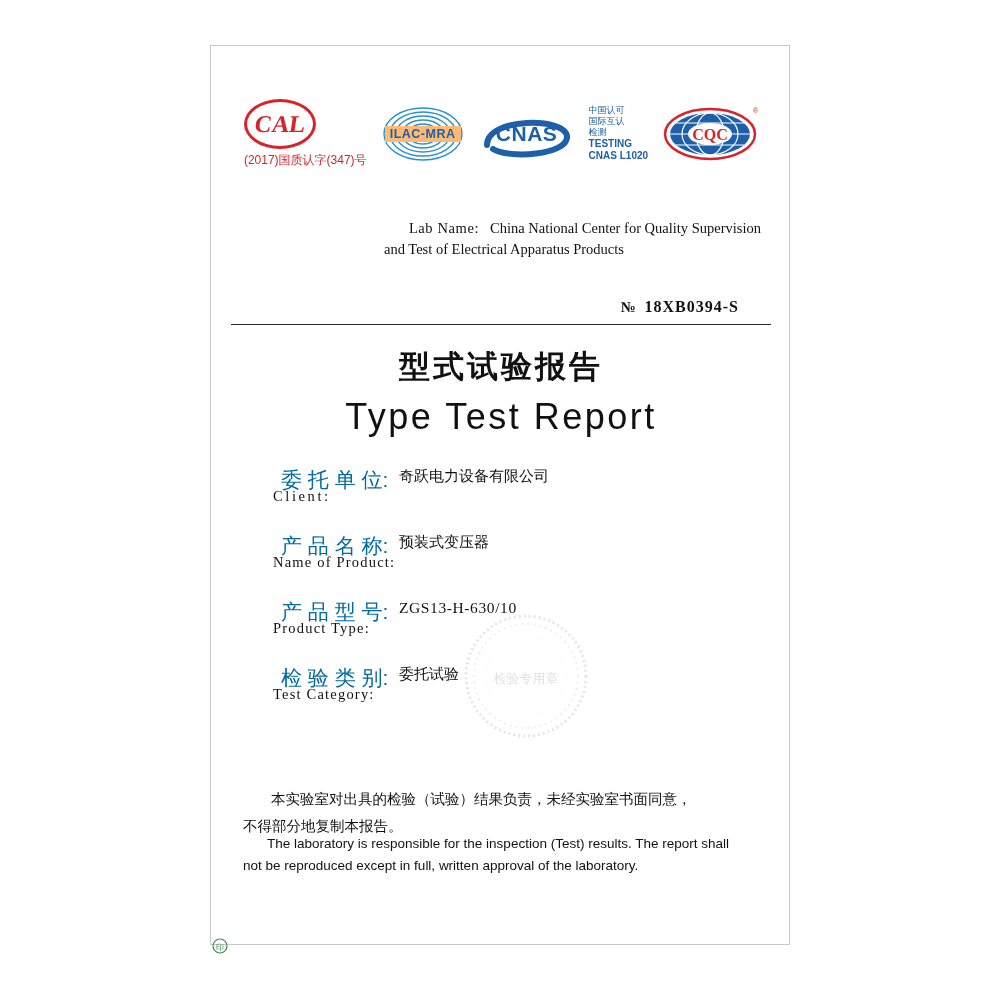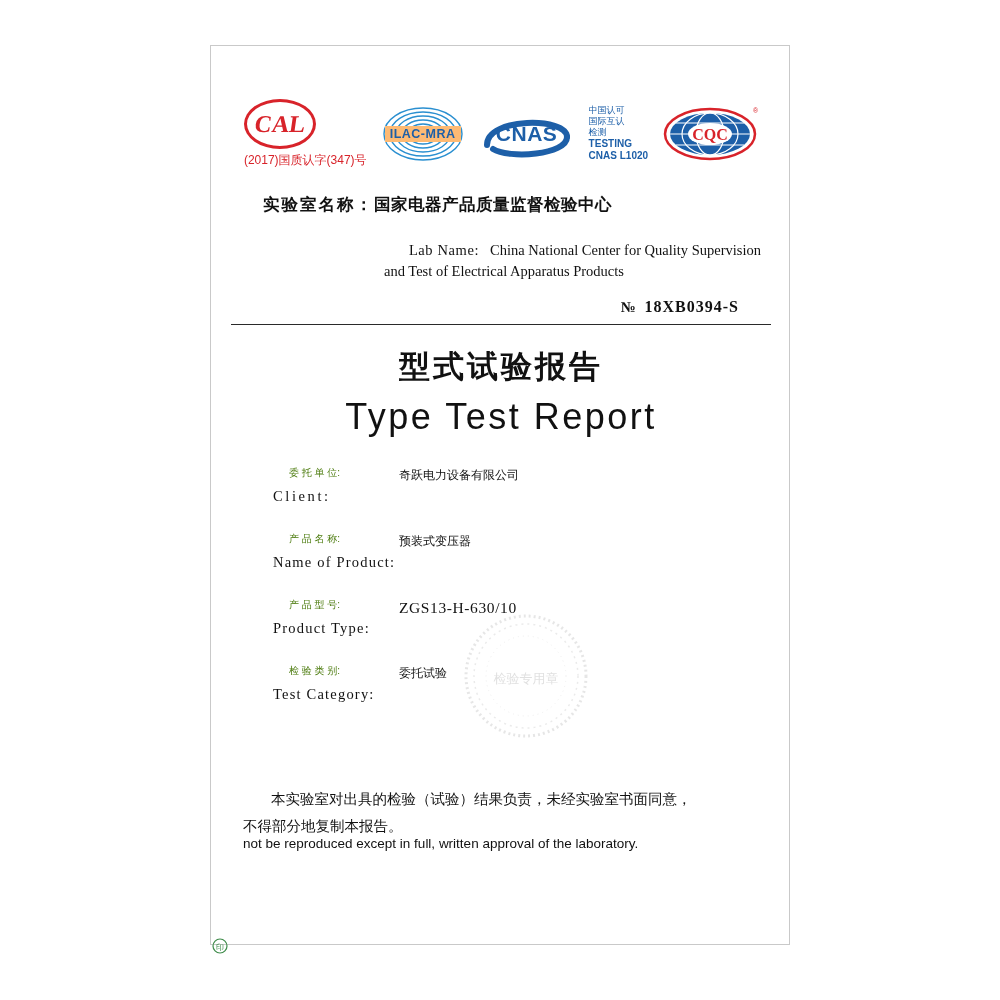--- a/index.html
+++ b/index.html
@@ -259,41 +259,41 @@
     top: 420px;
     width: 470px;
   }
   .field {
     position: relative;
     margin-bottom: 18px;
     height: 48px;
   }
   .f-cn {
     position: absolute;
-    left: 16px; top: 0;
-    font-family: "Liberation Sans", sans-serif;
-    font-size: 10px;
-    color: #4d7c0f;
+    left: 8px; top: 0;
+    font-family: "Liberation Sans", sans-serif;
+    font-size: 21px;
+    color: #0369a1;
     white-space: nowrap;
   }
   .f-en {
     position: absolute;
     left: 0; top: 22px;
     font-family: "Liberation Serif", serif;
     font-size: 14.5px;
     letter-spacing: 1.2px;
     color: #111;
     white-space: nowrap;
   }
   .f-val {
     position: absolute;
     left: 126px;
     top: 1px;
     font-family: Liberation Sans, sans-serif;
-    font-size: 12px;
+    font-size: 15px;
     color: #111;
     white-space: nowrap;
   }
   .f-val.mono {
     font-family: "Liberation Serif", serif;
     font-size: 15.5px;
     letter-spacing: 0.6px;
   }
   .sp-2 { letter-spacing: 0.18em; }
 
@@ -404,23 +404,20 @@
           </g>
           <ellipse cx="48" cy="29" rx="22" ry="11" fill="#ffffff"></ellipse>
           <text x="48" y="35" text-anchor="middle" font-family="Liberation Serif, serif" font-size="16" font-weight="bold" fill="#d8232a">CQC</text>
         </svg>
         <div class="cqc-reg">®</div>
       </div>
     </div>
   </div>
 
   <div class="lab-block">
-    <div class="lab-cn">
-      <span class="lbl">实验室名称：</span><span>国家电器产品质量监督检验中心</span>
-    </div>
     <div class="lab-en">
       <div class="lab-en-l1">
         <span class="lbl-en">Lab Name:</span>&nbsp;&nbsp;&nbsp;<span>China National Center for Quality Supervision</span>
       </div>
       <div class="lab-en-l2">
         <span>and Test of Electrical Apparatus Products</span>
       </div>
     </div>
   </div>
 
@@ -467,20 +464,21 @@
     <circle cx="65" cy="65" r="40" fill="none" stroke="#c4c4c4" stroke-width="1" stroke-dasharray="1 4"></circle>
     <text x="65" y="72" text-anchor="middle" font-family="Liberation Sans, sans-serif" font-size="13" fill="#9a9a9a">检验专用章</text>
   </svg>
 
   <div class="note-cn">
     <span class="indent">本实验室对出具的检验（试验）结果负责，未经实验室书面同意，</span>
     <span>不得部分地复制本报告。</span>
   </div>
 
   <div class="note-en">
+    <span class="indent">The laboratory is responsible for the inspection (Test) results. The report shall</span>
     <span>not be reproduced except in full, written approval of the laboratory.</span>
   </div>
 
 </div>
 
 <svg class="green-mark" viewBox="0 0 16 16">
   <circle cx="8" cy="8" r="7" fill="none" stroke="#3d8b49" stroke-width="1.2"></circle>
   <text x="8" y="11.5" text-anchor="middle" font-family="Liberation Sans, sans-serif" font-size="8" fill="#3d8b49">印</text>
 </svg>
 

